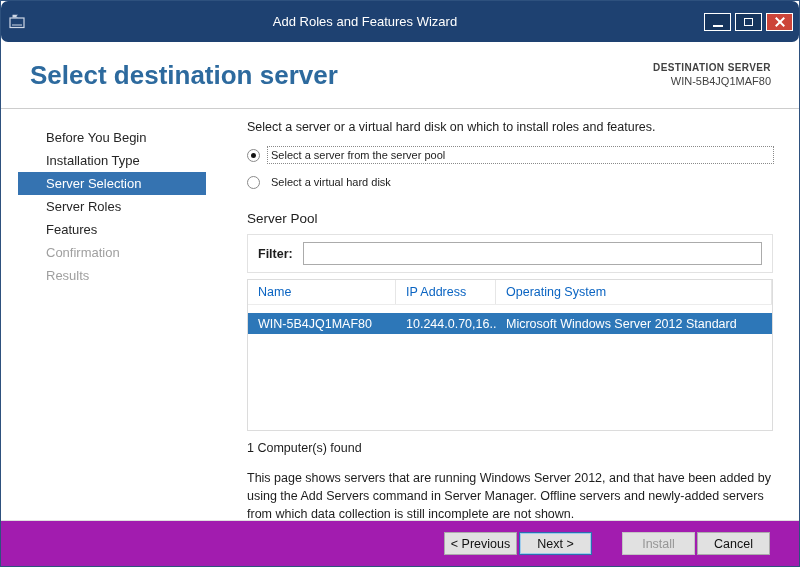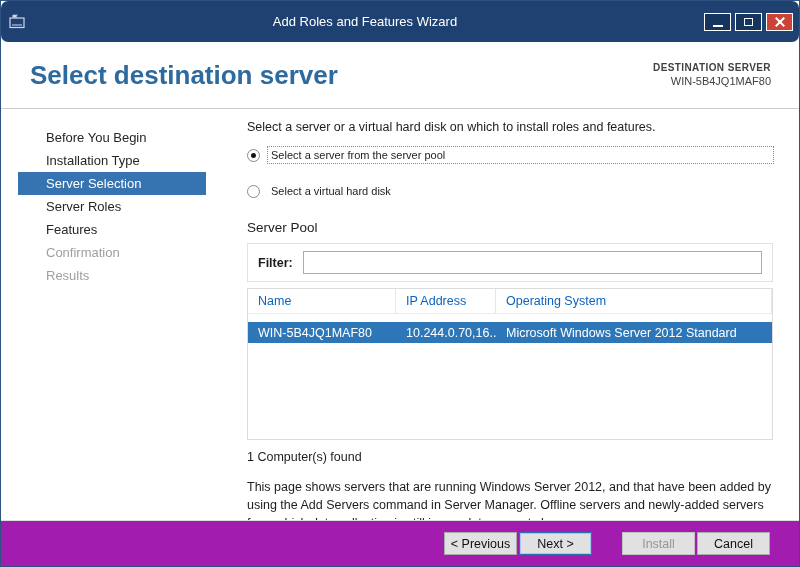--- a/index.html
+++ b/index.html
@@ -41,21 +41,21 @@
   .sidebar{ width:205px; flex:0 0 205px; padding-top:17px; }
   .nav-item{
     margin-left:17px; height:23px; line-height:23px; padding-left:28px;
     font-size:13px; color:#262626; cursor:default; white-space:nowrap;
   }
   .nav-item.selected{ background:#3573b1; color:#fff; }
   .nav-item.disabled{ color:#9f9f9f; }
   .content{ flex:1; padding:11px 26px 0 17px; }
   .intro{ font-size:12.5px; color:#1d1d1d; }
   .radio-row{ display:flex; align-items:center; margin-top:13px; }
-  .radio-row + .radio-row{ margin-top:20px; }
+  .radio-row + .radio-row{ margin-top:11px; }
   .radio{
     width:13px; height:13px; flex:0 0 13px; border:1px solid #8a8a8a; border-radius:50%;
     background:#fff; margin-right:8px; position:relative;
   }
   .radio.checked::after{
     content:""; position:absolute; inset:3px; border-radius:50%; background:#141414;
   }
   .radio-label{ font-size:11px; color:#1d1d1d; padding:2px 3px; }
   .radio-label.focused{ flex:1; outline:1px dotted #8a8a8a; }
   .pool-heading{ margin-top:21px; font-size:13.5px; color:#1d1d1d; }

